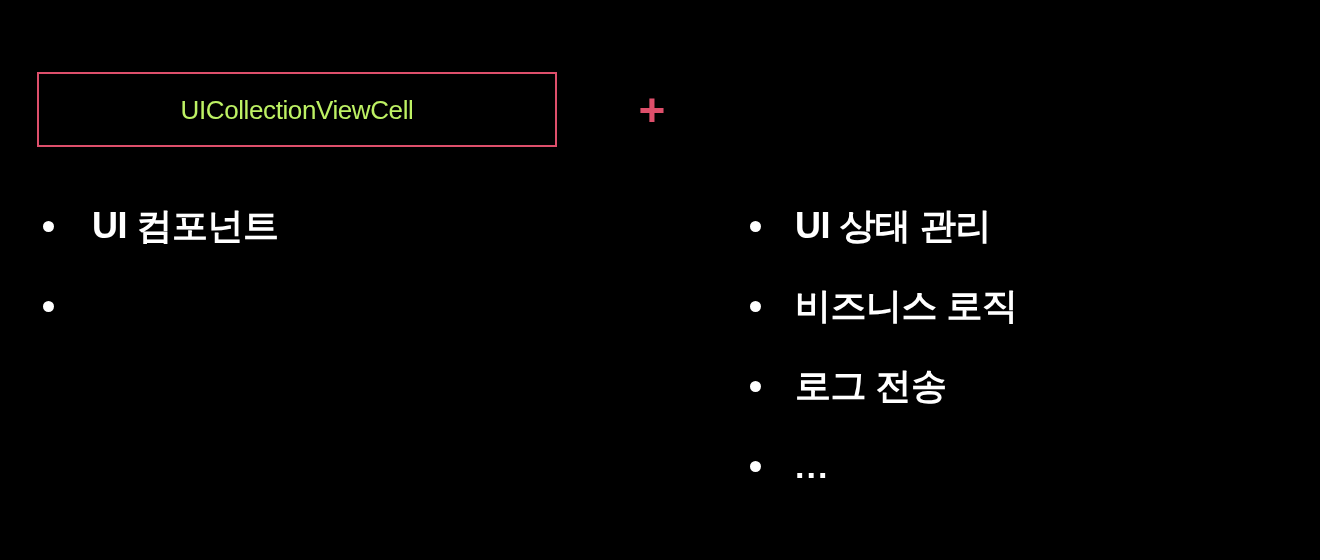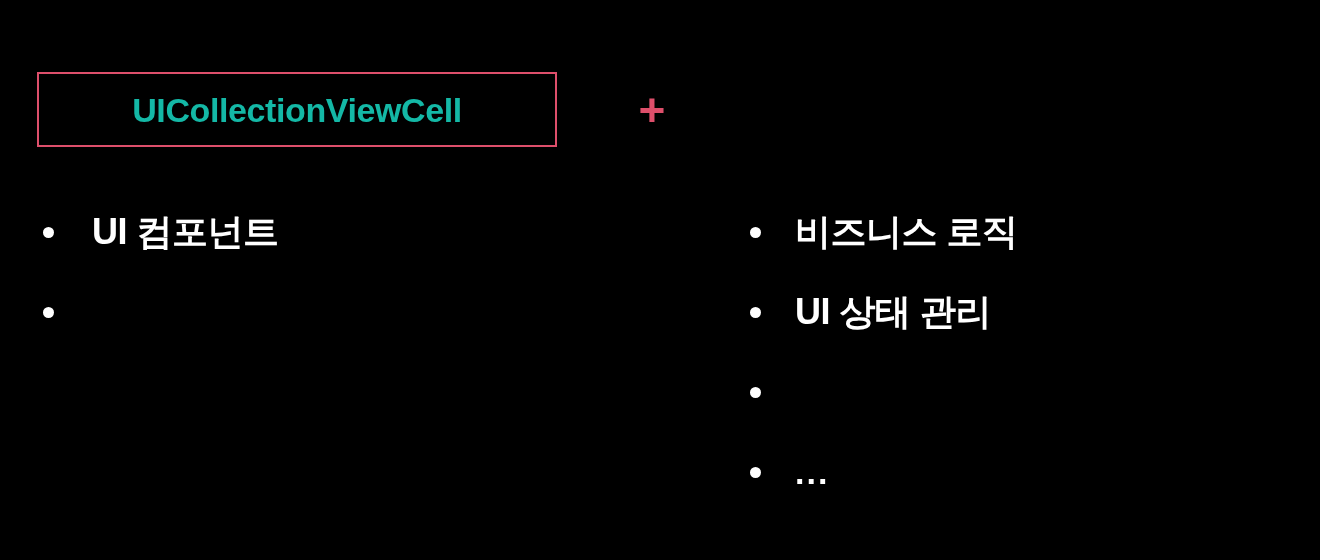--- a/index.html
+++ b/index.html
@@ -40,23 +40,23 @@
     border: 2px solid #de4f6b;
     display: flex;
     align-items: center;
     justify-content: center;
   }
 
   .title-box.left  { left: 37px;  width: 520px; }
   .title-box.right { left: 747px; width: 520px; }
 
   .title-text {
-    color: #14b8a6;
-    font-size: 34px;
-    font-weight: 700;
+    color: #bef264;
+    font-size: 26px;
+    font-weight: 400;
     letter-spacing: -0.4px;
     line-height: 1;
     white-space: nowrap;
   }
 
   .plus-sign {
     position: absolute;
     left: 557px;
     top: 0;
     width: 190px;
@@ -74,21 +74,21 @@
   .columns {
     position: absolute;
     left: 0;
     top: 200px;
     width: 1320px;
     height: 360px;
   }
 
   .bullet-column {
     position: absolute;
-    top: 6px;
+    top: 0;
   }
 
   .bullet-column.left  { left: 37px;  width: 620px; }
   .bullet-column.right { left: 745px; width: 560px; }
 
   .bullet-item {
     display: flex;
     align-items: flex-start;
     height: 80px;
   }
@@ -149,30 +149,31 @@
       <div class="bullet-item">
         <span class="bullet-dot"></span>
       </div>
 
     </div>
 
     <div class="bullet-column right">
 
       <div class="bullet-item">
         <span class="bullet-dot"></span>
+        <span class="bullet-text">UI 상태 관리</span>
+      </div>
+
+      <div class="bullet-item">
+        <span class="bullet-dot"></span>
         <span class="bullet-text">비즈니스 로직</span>
       </div>
 
       <div class="bullet-item">
         <span class="bullet-dot"></span>
-        <span class="bullet-text">UI 상태 관리</span>
-      </div>
-
-      <div class="bullet-item">
-        <span class="bullet-dot"></span>
+        <span class="bullet-text">로그 전송</span>
       </div>
 
       <div class="bullet-item">
         <span class="bullet-dot"></span>
         <span class="bullet-text ellipsis">...</span>
       </div>
 
     </div>
 
   </div>

